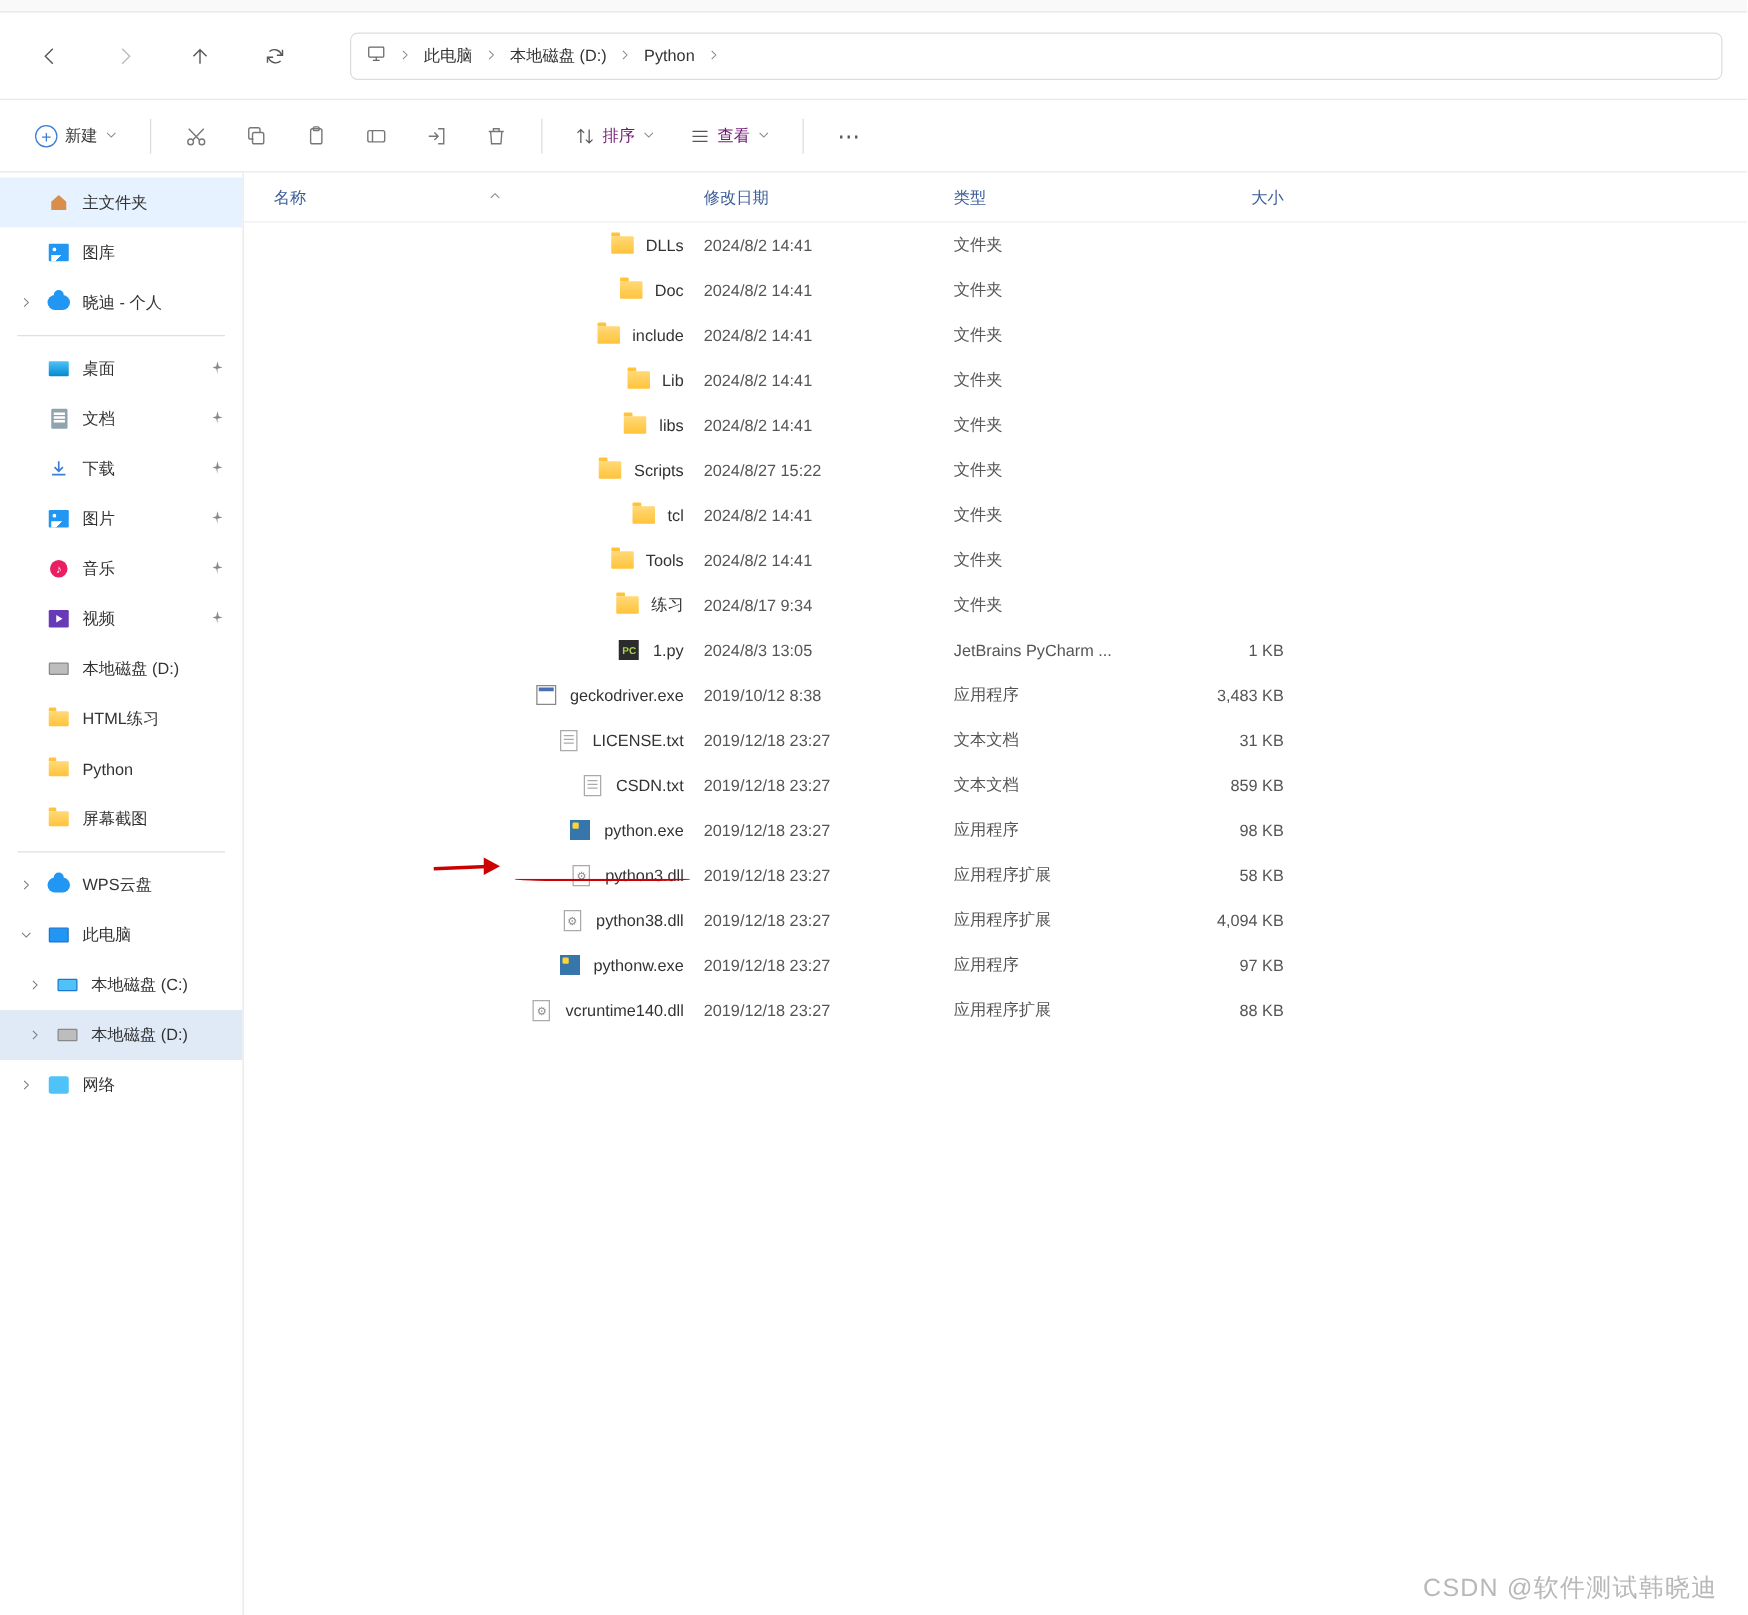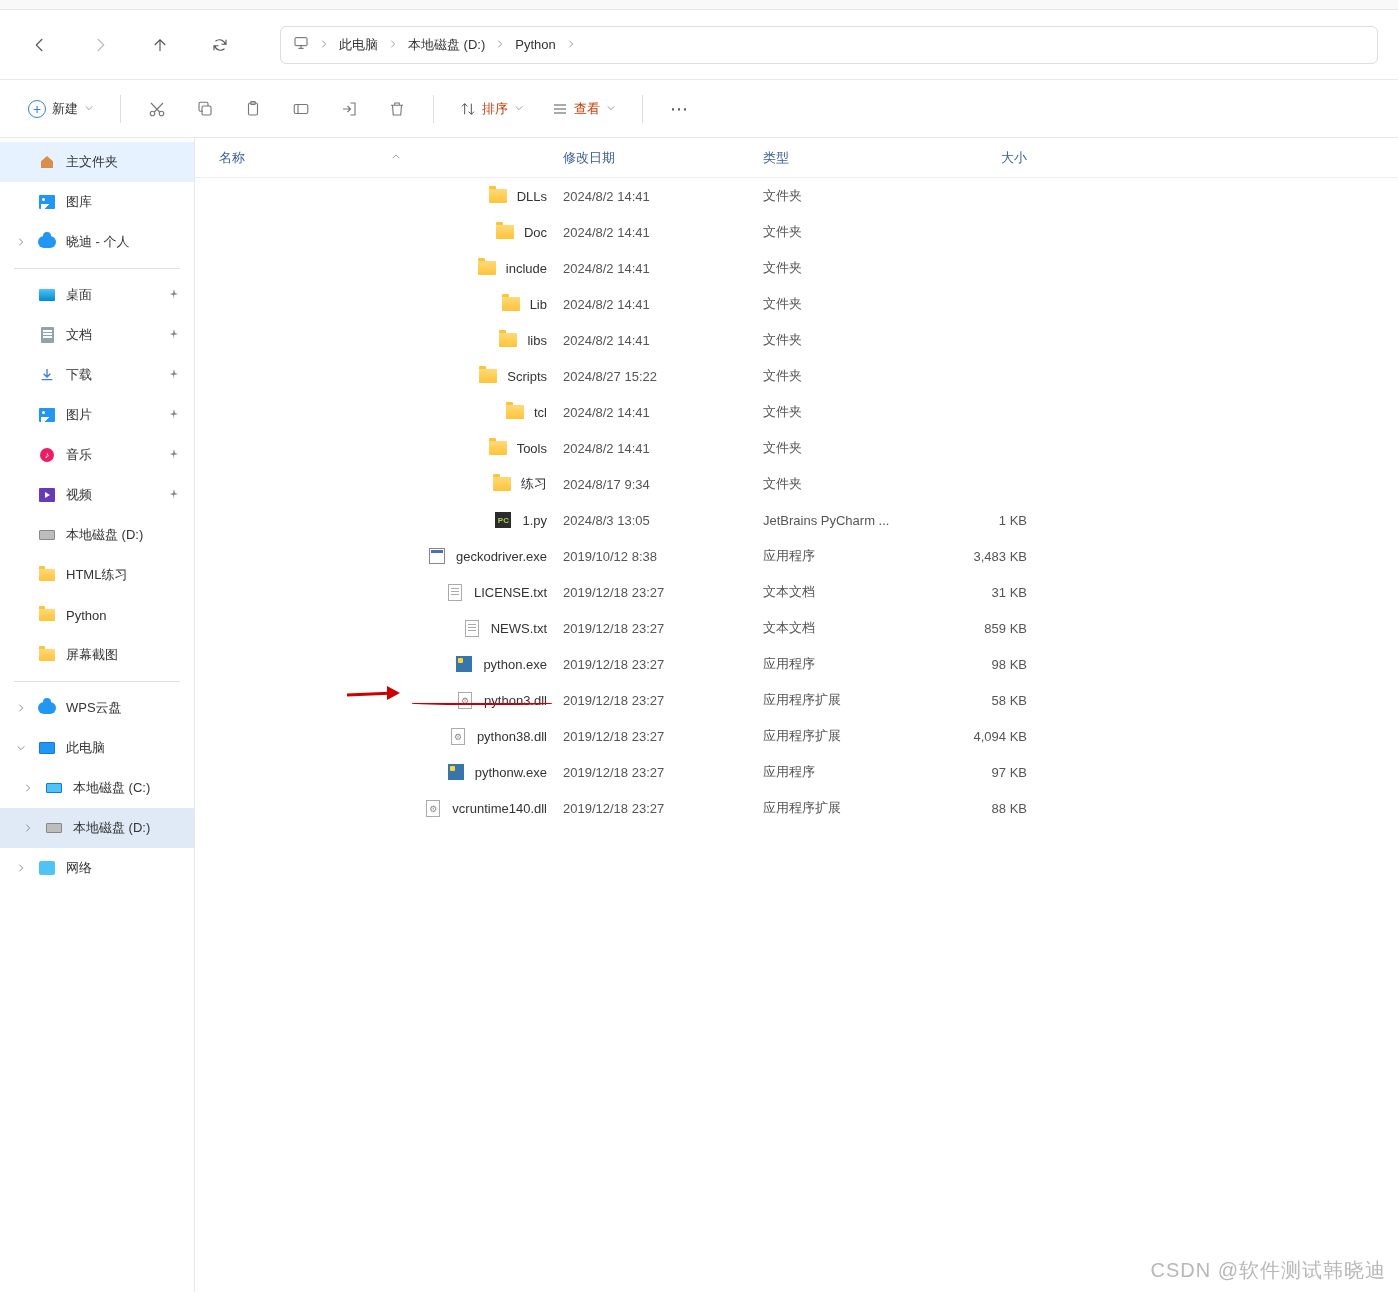--- a/index.html
+++ b/index.html
@@ -20,21 +20,21 @@
 .addr-icon { color: #666; margin-right: 6px; }
 .addr-icon svg { width: 16px; height: 16px; stroke: currentColor; stroke-width: 1.5; fill: none; }
 
 
 .toolbar { display: flex; align-items: center; height: 58px; padding: 0 18px; border-bottom: 1px solid #e8e8e8; gap: 8px; }
 .tb-new { display: flex; align-items: center; gap: 6px; padding: 6px 10px; border-radius: 4px; color: #333; }
 .tb-new .plus { width: 18px; height: 18px; border: 1.5px solid #3b7dd8; border-radius: 50%; display: flex; align-items: center; justify-content: center; color: #3b7dd8; font-size: 14px; line-height: 1; }
 .tb-sep { width: 1px; height: 28px; background: #ddd; margin: 0 8px; }
 .tb-btn { width: 40px; height: 40px; display: flex; align-items: center; justify-content: center; color: #777; border-radius: 4px; }
 .tb-btn svg { width: 18px; height: 18px; stroke: currentColor; stroke-width: 1.5; fill: none; }
-.tb-label { display: flex; align-items: center; gap: 6px; padding: 6px 10px; color: #c2410c; border-radius: 4px; }
+.tb-label { display: flex; align-items: center; gap: 6px; padding: 6px 10px; color: #701a75; border-radius: 4px; }
 .tb-label svg { width: 16px; height: 16px; stroke: #555; stroke-width: 1.5; fill: none; }
 
 
 .main { display: flex; height: calc(100% - 138px); }
 
 
 .sidebar { width: 195px; border-right: 1px solid #e8e8e8; padding: 4px 0; overflow-y: auto; }
 .sb-item { display: flex; align-items: center; height: 40px; padding: 0 14px; gap: 10px; color: #333; }
 .sb-item.active { background: #e6f2ff; }
 .sb-item.selected { background: #dfeaf6; }
@@ -87,21 +87,21 @@
 .ficon-dll:after{content:"⚙";position:absolute;top:3px;left:2px;font-size:9px;color:#888;}
 .ficon-py{width:16px;height:16px;background:#2b2b2b;display:flex;align-items:center;justify-content:center;color:#a9d050;font-size:8px;font-weight:bold;}
 .ficon-pyexe{width:16px;height:16px;background:#3776ab;position:relative;}
 .ficon-pyexe:after{content:"";position:absolute;top:2px;left:2px;width:5px;height:5px;background:#ffd43b;border-radius:1px;}
 
 
 .arrow-annot { position: absolute; left: 150px; top: 545px; pointer-events: none; }
 .arrow-annot svg { width: 60px; height: 20px; }
 .underline-annot { position: absolute; left: 217px; top: 563px; width: 140px; height: 4px; border-bottom: 2px solid #c00; border-radius: 0 0 40% 40%; pointer-events:none;}
 
-.watermark { position: absolute; bottom: 8px; right: 12px; color: #b8b8b8; font-size: 20px; letter-spacing: 1px; pointer-events: none; }
+.watermark { position: absolute; bottom: 8px; right: 24px; color: #b8b8b8; font-size: 20px; letter-spacing: 1px; pointer-events: none; }
 
 .chev-down svg{width:10px;height:10px;stroke:#888;stroke-width:2;fill:none;}
 </style>
 </head>
 <body>
 
 <div class="tab-bar"></div>
 
 <div class="nav-row">
   <div class="nav-btn">
@@ -545,21 +545,21 @@
     </div>
     <div class="col col-date">2019/12/18 23:27</div>
     <div class="col col-type">文本文档</div>
     <div class="col col-size">31 KB</div>
   </div>
   <div class="fl-row">
     <div class="col col-name">
       <span class="ficon">
               <div class="ficon-txt"></div>
             </span>
-      <span>NEWS.txt</span>
+      <span>CSDN.txt</span>
     </div>
     <div class="col col-date">2019/12/18 23:27</div>
     <div class="col col-type">文本文档</div>
     <div class="col col-size">859 KB</div>
   </div>
   <div class="fl-row">
     <div class="col col-name">
       <span class="ficon">
               <div class="ficon-pyexe"></div>
             </span>

